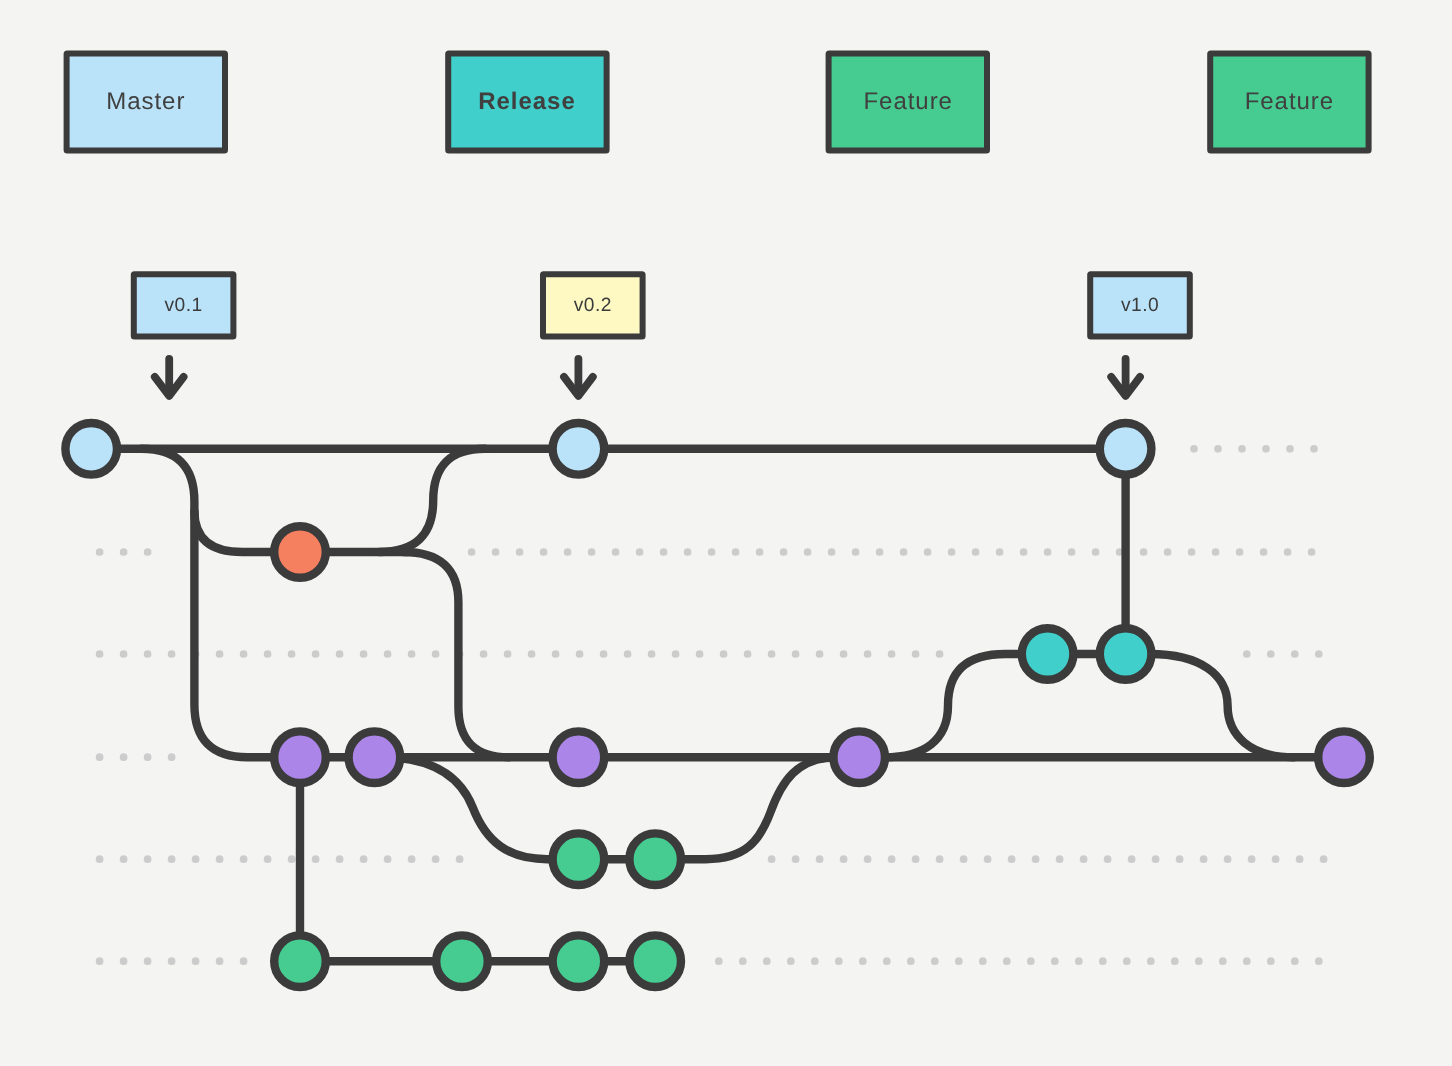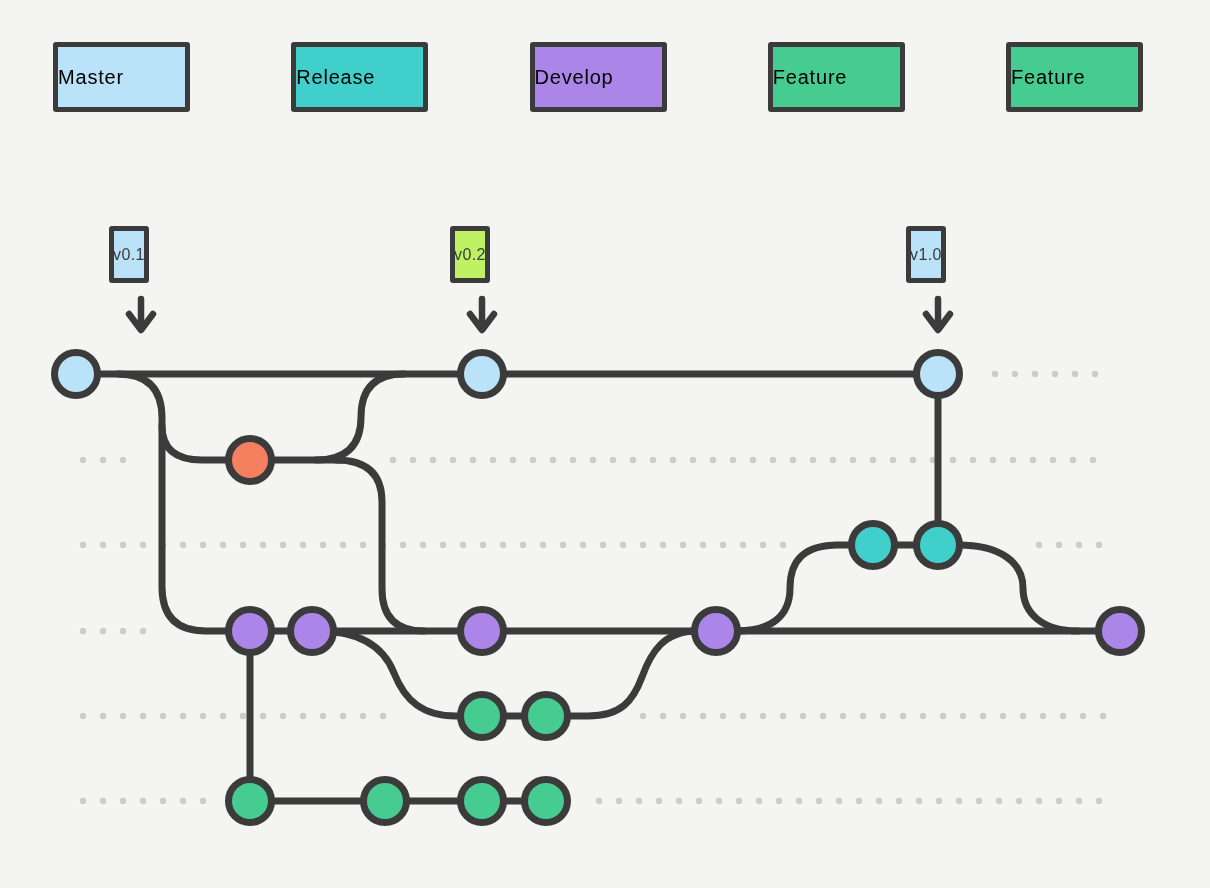--- a/index.html
+++ b/index.html
@@ -19,35 +19,35 @@
     position: absolute;
     top: 42px;
     left: 53px;
     width: 1090px;
     display: flex;
     justify-content: space-between;
   }
   .legend-box {
     box-sizing: border-box;
     width: 137px;
-    height: 70px;
+    height: 86px;
     border: 5px solid #3b3b3b;
     border-radius: 3px;
     display: flex;
     align-items: center;
-    justify-content: flex-start;
+    justify-content: center;
     font-size: 20px;
     letter-spacing: 0.8px;
-    color: #000000;
+    color: #404040;
   }
   .tag-box {
     position: absolute;
     top: 226px;
     box-sizing: border-box;
-    width: 40px;
+    width: 88px;
     height: 57px;
     border: 5px solid #3b3b3b;
     border-radius: 3px;
     display: flex;
     align-items: center;
     justify-content: center;
     font-size: 16px;
     letter-spacing: 0.4px;
     color: #3b3b3b;
   }
@@ -60,38 +60,35 @@
   }
 </style>
 </head>
 <body>
 
 <div class="stage">
   <div class="legend-row">
       <div class="legend-box" style="background: rgb(186, 226, 248);">
         <span>Master</span>
       </div>
-      <div class="legend-box" style="background: rgb(64, 207, 202);">
+      <div class="legend-box" style="background: rgb(64, 207, 202); font-weight: bold;">
         <span>Release</span>
-      </div>
-      <div class="legend-box" style="background: rgb(171, 133, 232);">
-        <span>Develop</span>
       </div>
       <div class="legend-box" style="background: rgb(70, 203, 144);">
         <span>Feature</span>
       </div>
       <div class="legend-box" style="background: rgb(70, 203, 144);">
         <span>Feature</span>
       </div>
     </div>
   <div>
       <div class="tag-box" style="left: 109px; background: rgb(186, 226, 248);">
         <span>v0.1</span>
       </div>
-      <div class="tag-box" style="left: 450px; background: #bef264;">
+      <div class="tag-box" style="left: 450px; background: #fef9c3;">
         <span>v0.2</span>
       </div>
       <div class="tag-box" style="left: 906px; background: rgb(186, 226, 248); text-align: center;">
         <span>v1.0</span>
       </div>
     </div>
   <svg class="graph" viewBox="0 0 1210 888" xmlns="http://www.w3.org/2000/svg">
       <circle cx="995" cy="374" r="3.2" fill="#cccccc"></circle>
       <circle cx="1015" cy="374" r="3.2" fill="#cccccc"></circle>
       <circle cx="1035" cy="374" r="3.2" fill="#cccccc"></circle>

